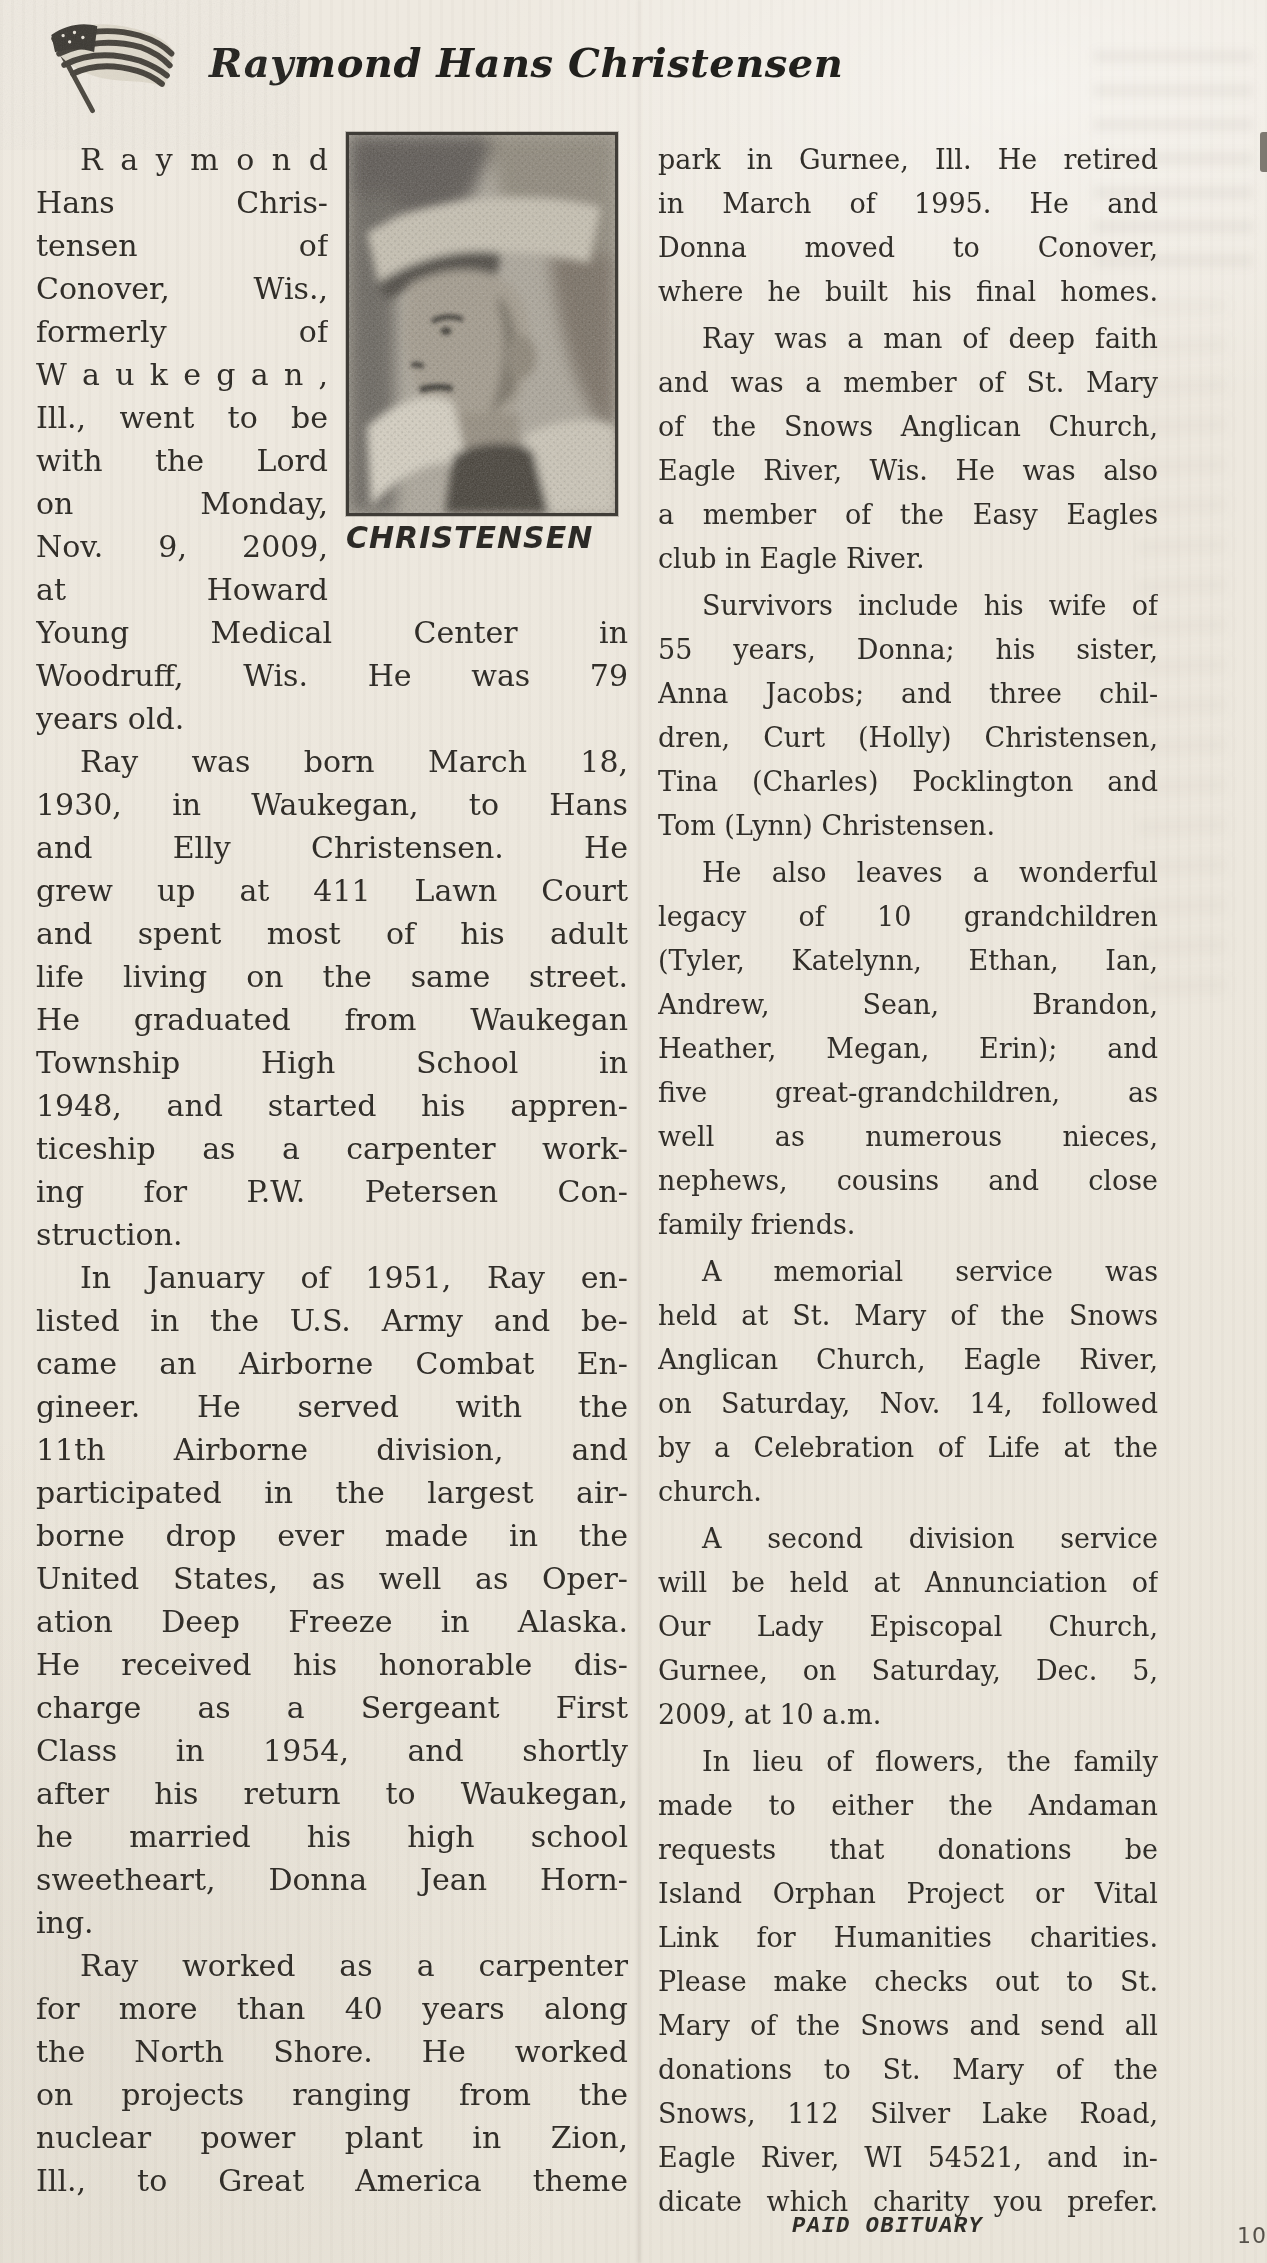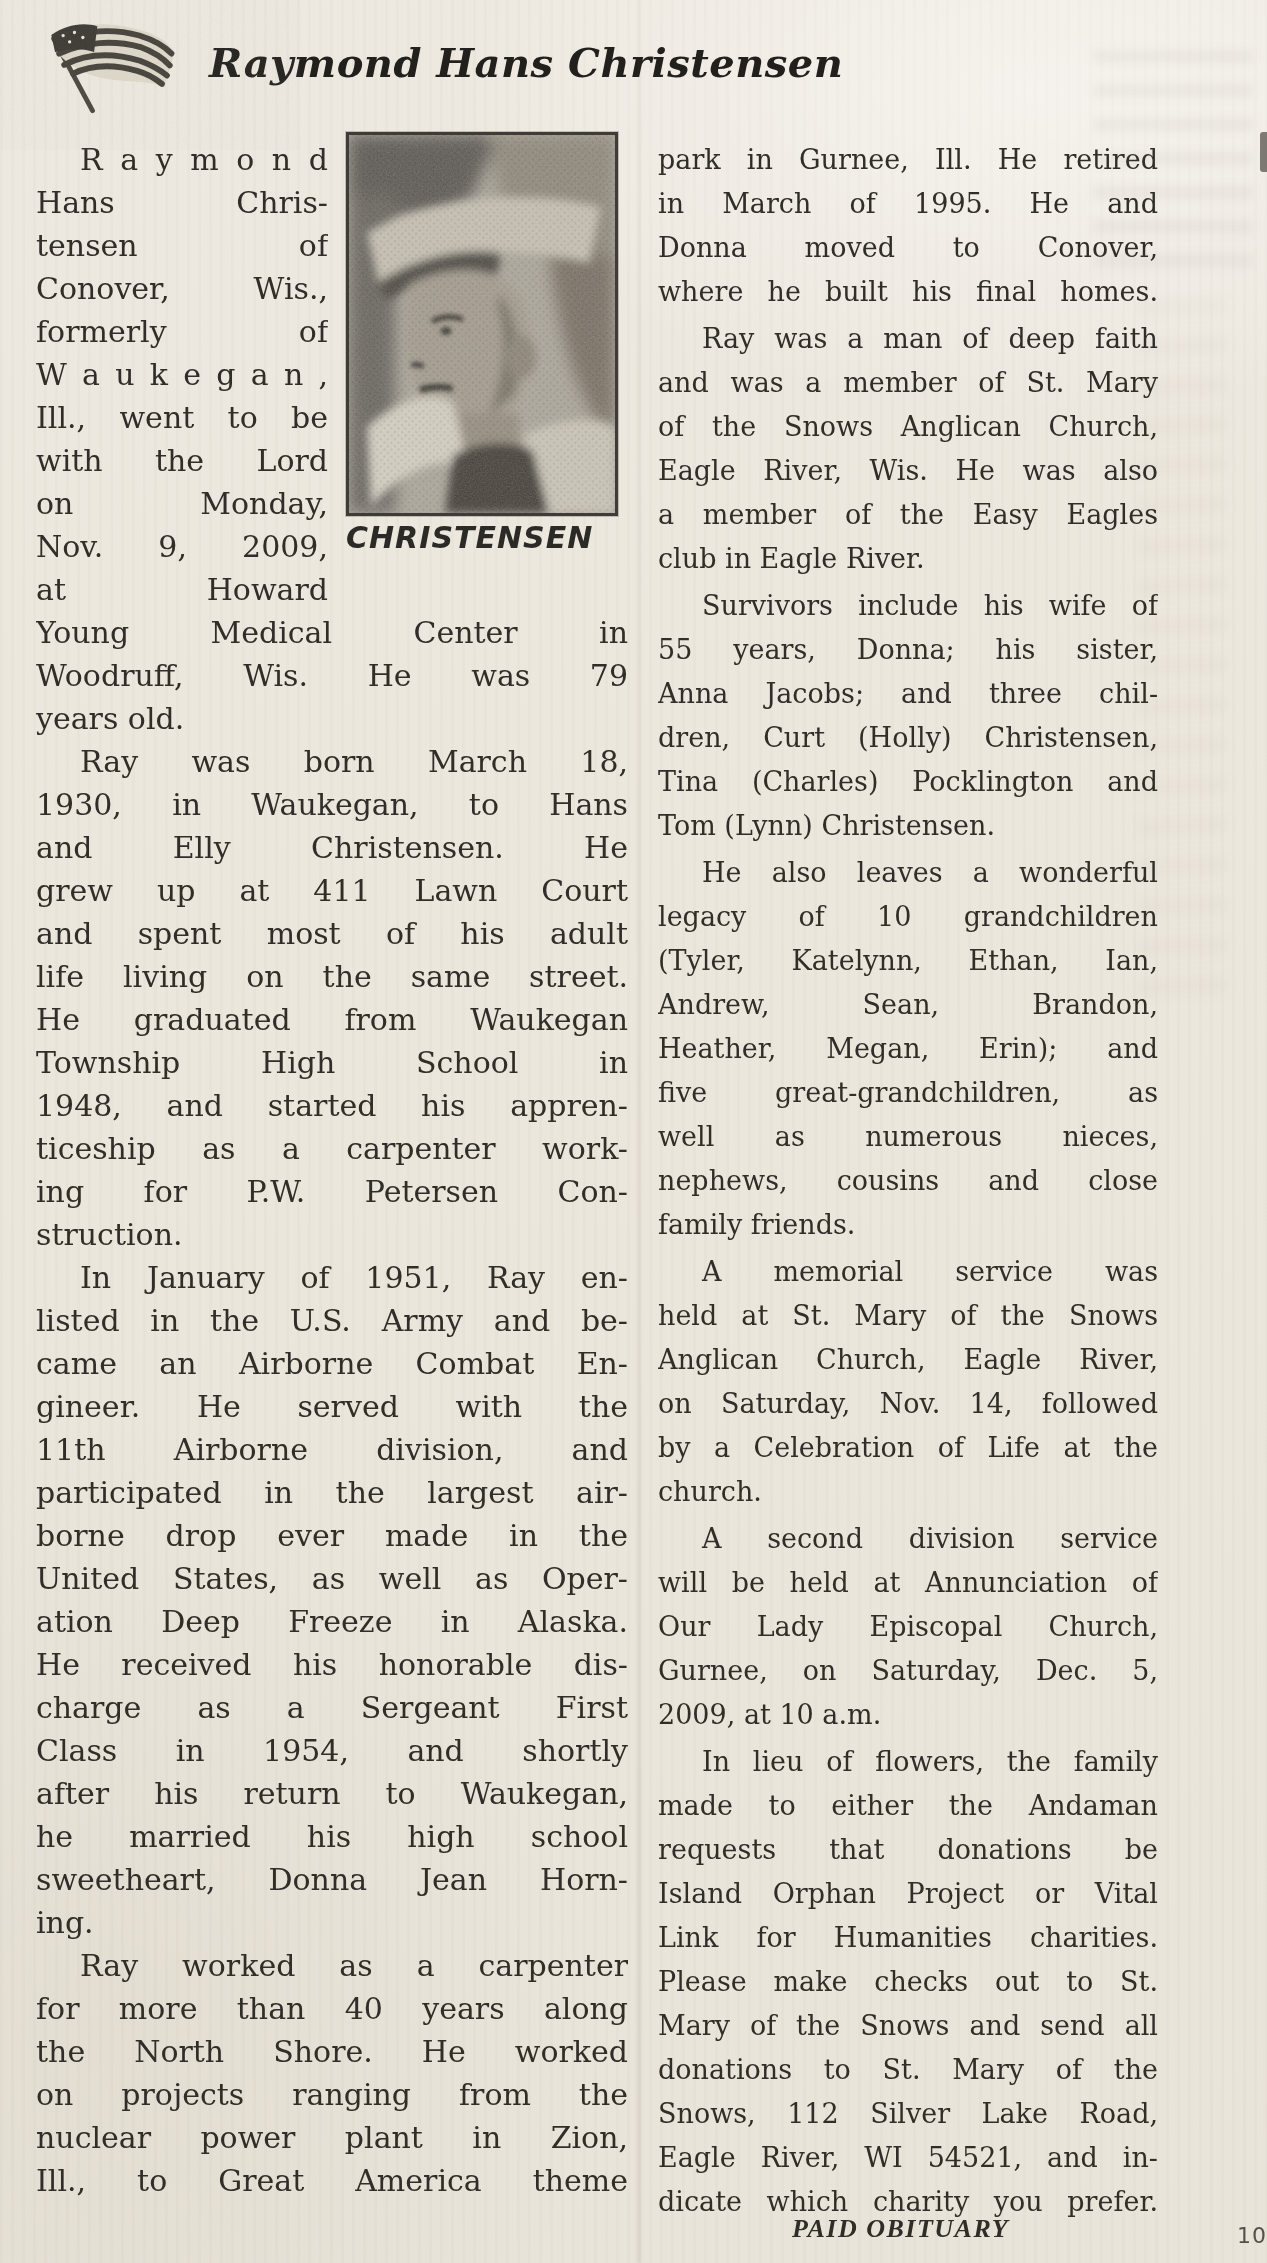--- a/index.html
+++ b/index.html
@@ -73,23 +73,23 @@
   .photo-frame svg{display:block;width:266px;height:378px;}
   figcaption.photo-cap{
     margin-top:4px;text-align:left;
     font-family:"DejaVu Sans","Liberation Sans",sans-serif;
     font-style:italic;font-weight:bold;
     font-size:30px;letter-spacing:1px;color:#2c2a26;
   }
 
   .footer-label{
     position:absolute;left:792px;top:2214px;
-    font-family:Liberation Serif, serif;
+    font-family:Liberation Mono, monospace;
     font-style:italic;font-weight:bold;
-    font-size:26px;letter-spacing:1.5px;color:#2f2d28;
+    font-size:22px;letter-spacing:1.5px;color:#2f2d28;
   }
   .page-num{
     position:absolute;left:1237px;top:2223px;
     font-family:"DejaVu Sans","Liberation Sans",sans-serif;
     font-size:22px;color:#55514a;letter-spacing:1px;
   }
 </style>
 </head>
 <body>
 

